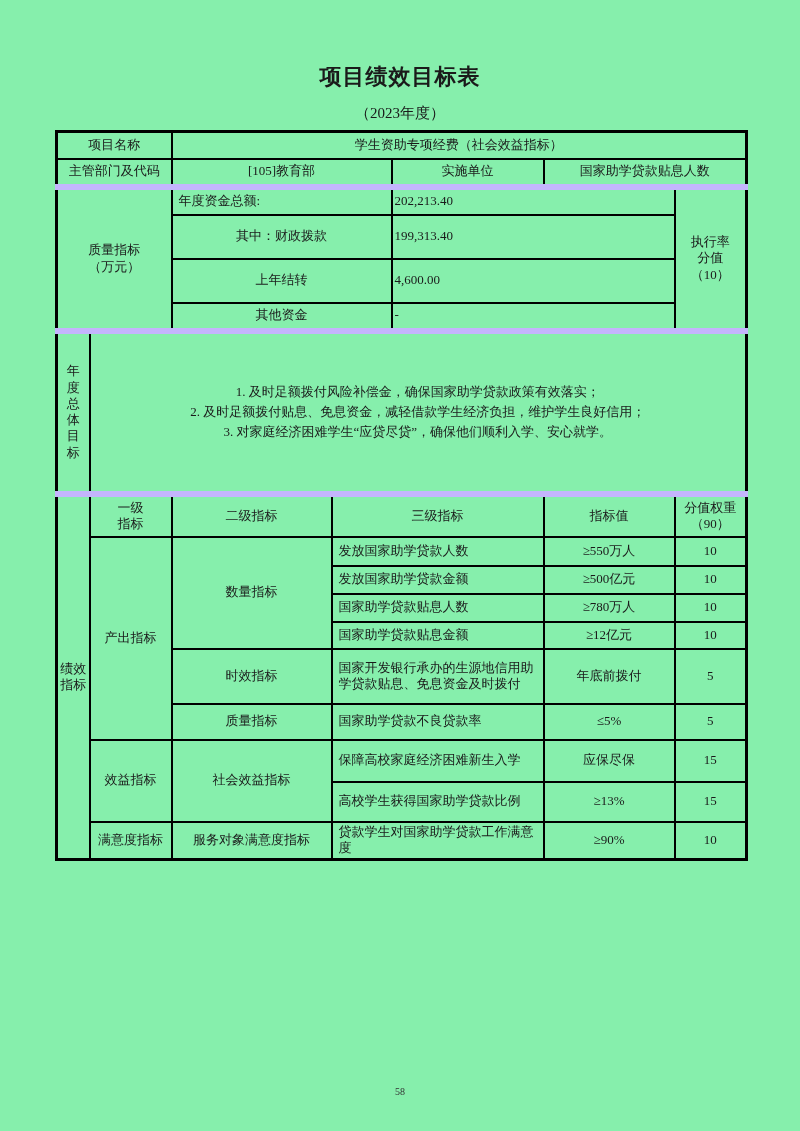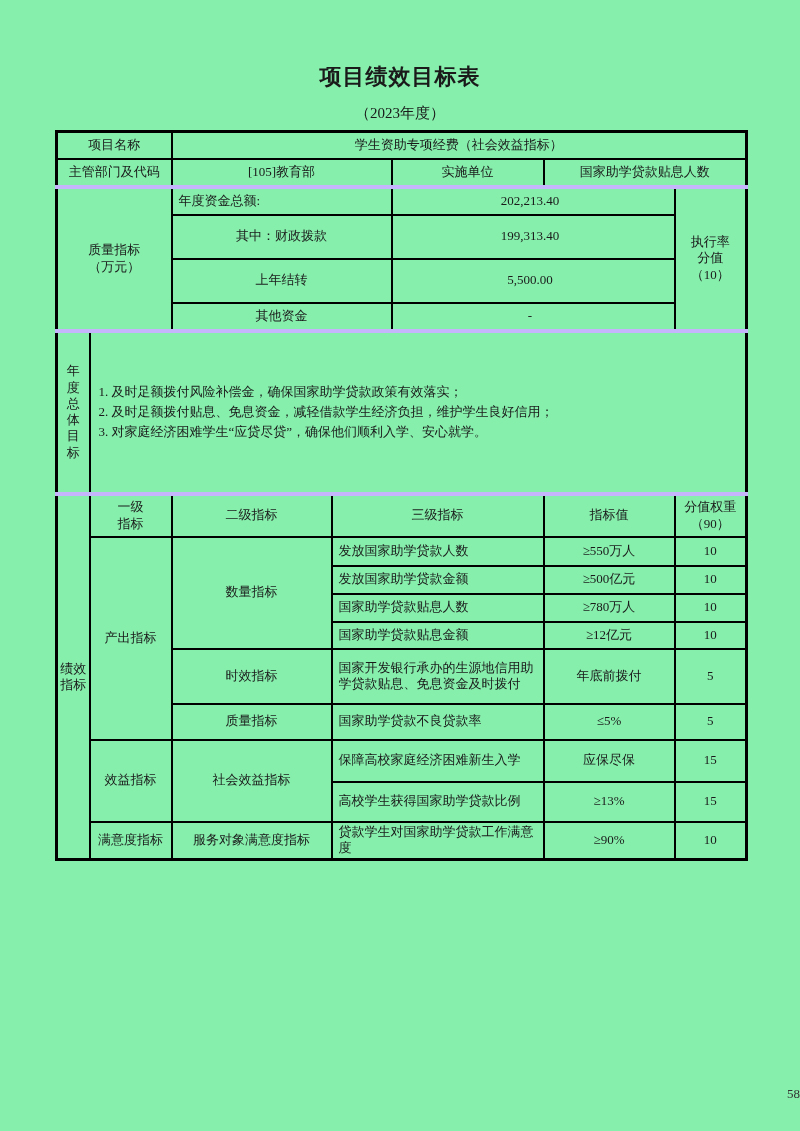--- a/index.html
+++ b/index.html
@@ -38,34 +38,34 @@
     border: 3px solid #000;
   }
   table.main td {
     border: 2px solid #000;
     font-size: 13px;
     line-height: 1.25;
     padding: 1px 2px;
     overflow: hidden;
     vertical-align: middle;
   }
-  tr.thick-top td { border-top: 4px solid #c4b5fd; }
+  tr.thick-top td { border-top: 6px solid #c4b5fd; }
   .c   { text-align: center; }
   .l   { text-align: left; padding-left: 6px !important; }
-  .num { text-align: center; padding-right: 8px !important; }
+  .num { text-align: left; padding-right: 8px !important; }
   .pre { white-space: pre-line; }
   .vlabel { text-align: center; white-space: pre-line; line-height: 20px; padding: 0 !important; }
-  .goal-cell { vertical-align: middle; padding: 6px 8px !important; }
+  .goal-cell { vertical-align: middle; padding: 6px 8px !important; text-align: center; }
   .goal-cell div { line-height: 20px; }
   .page-num {
     position: absolute;
     top: 1086px; left: 0;
     width: 100%;
-    text-align: right;
-    font-size: 13px;
+    text-align: center;
+    font-size: 10px;
     color: #333;
   }
 </style>
 </head>
 <body>
 
 <div class="page">
 
   <h1 class="doc-title">项目绩效目标表</h1>
   <div class="doc-subtitle">（2023年度）</div>
@@ -102,21 +102,21 @@
         <td rowspan="4" class="c pre">执行率
 分值
 （10）</td>
       </tr>
       <tr style="height:44px">
         <td colspan="2" class="c">其中：财政拨款</td>
         <td colspan="2" class="num">199,313.40</td>
       </tr>
       <tr style="height:44px">
         <td colspan="2" class="c">上年结转</td>
-        <td colspan="2" class="num">5,500.00</td>
+        <td colspan="2" class="num">4,600.00</td>
       </tr>
       <tr style="height:28px">
         <td colspan="2" class="c">其他资金</td>
         <td colspan="2" class="num">-</td>
       </tr>
 
       <tr class="thick-top" style="height:163px">
         <td class="vlabel">年
 度
 总

